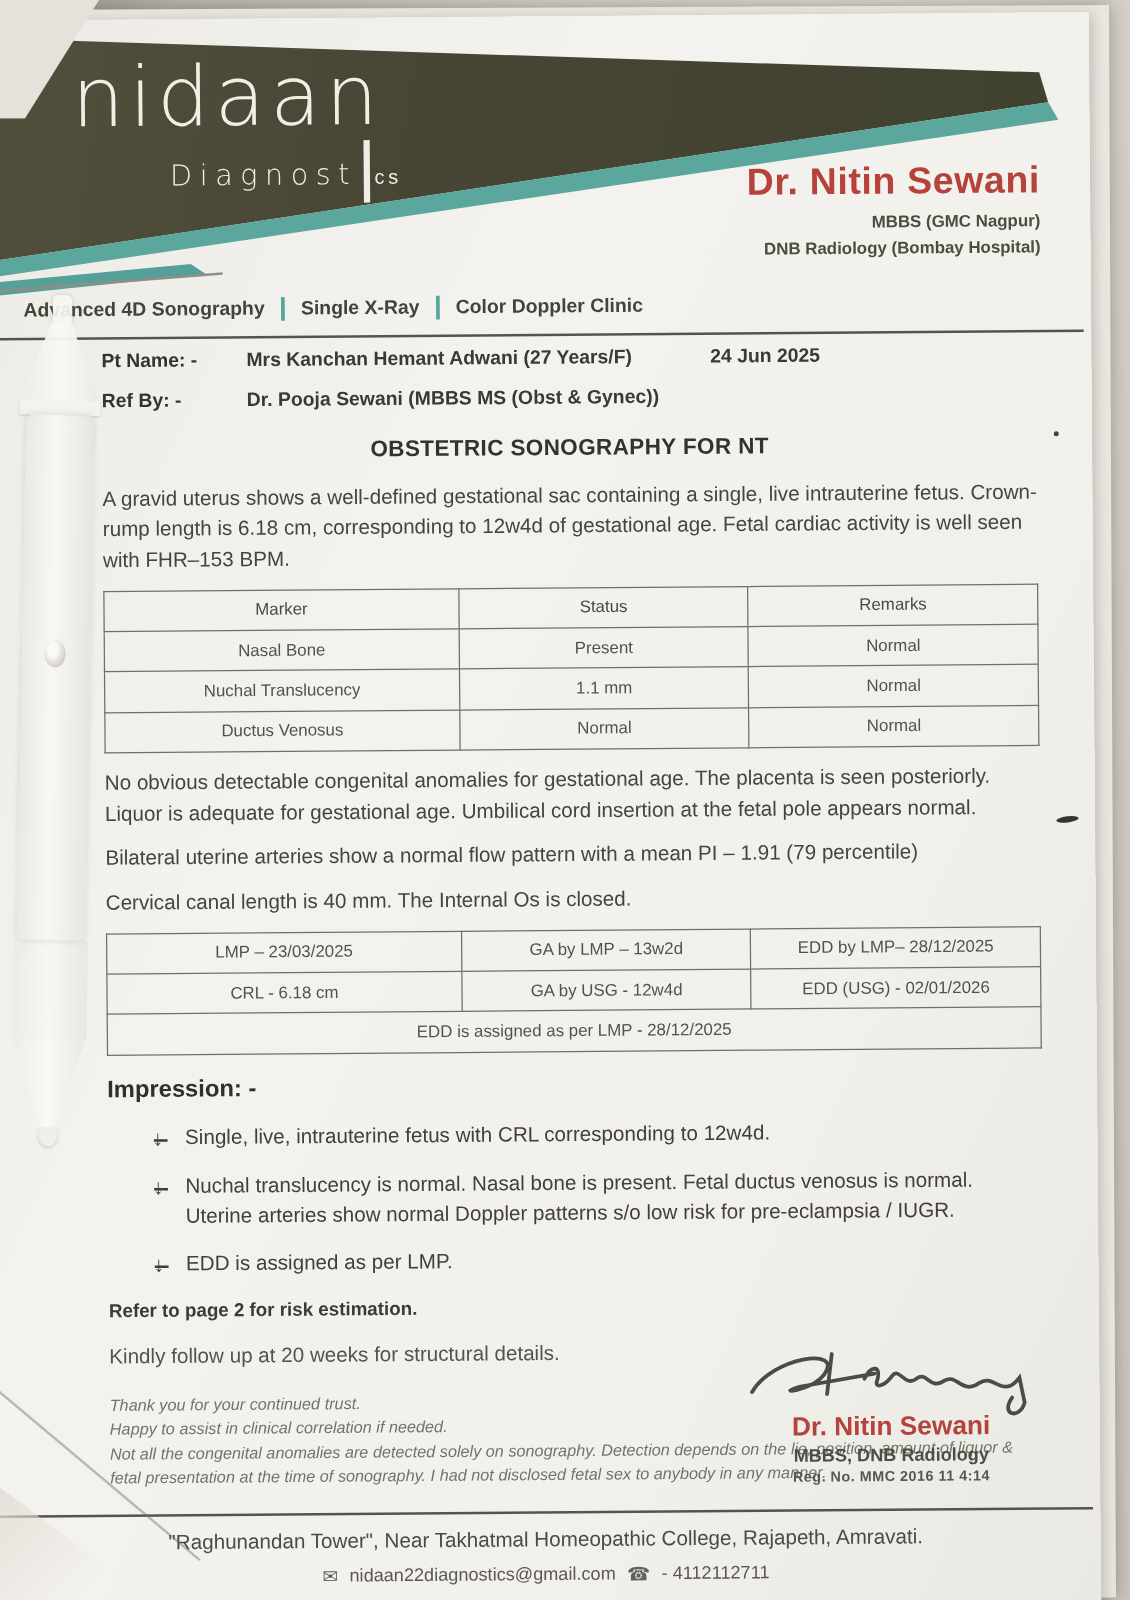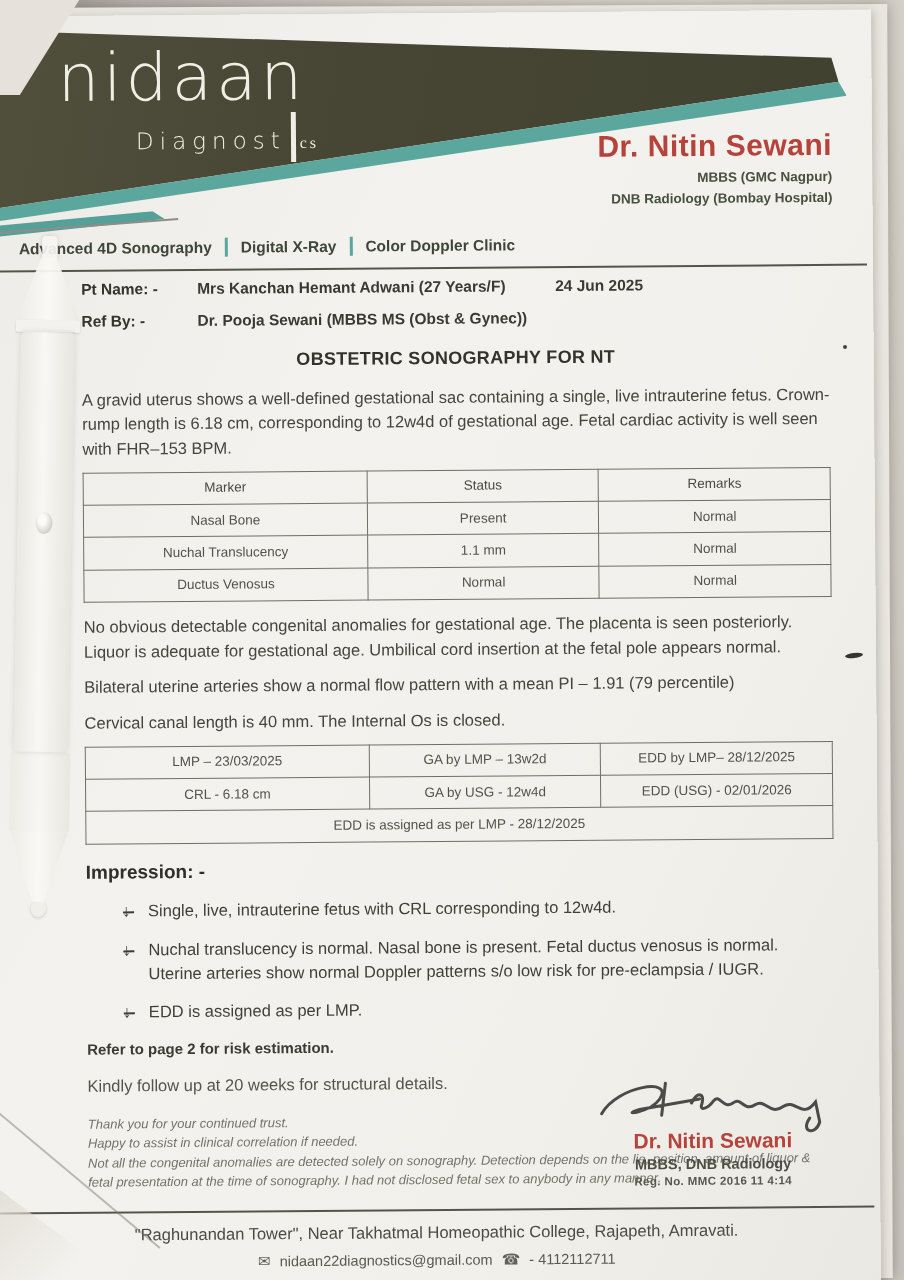--- a/index.html
+++ b/index.html
@@ -65,21 +65,21 @@
     font-family:"DejaVu Sans", sans-serif; font-weight:200;
     font-size:66px; line-height:1; letter-spacing:4px;
   }
   .logo-sub { display:flex; align-items:flex-end; margin-top:2px; padding-left:78px; }
   .logo-sub-left {
     font-family:"DejaVu Sans", sans-serif; font-weight:300;
     font-size:23px; letter-spacing:6px;
   }
   .logo-ibar { display:inline-block; width:5px; height:50px; background:#f0efe5; margin:0 4px -9px 5px; }
   .logo-sub-right {
-    font-family:Liberation Serif, serif; font-weight:300;
+    font-family:Liberation Sans, sans-serif; font-weight:300;
     font-size:16px; letter-spacing:3px; padding-bottom:1px;
   }
 
   .doctor-block { position:absolute; right:40px; top:118px; text-align:right; z-index:2; }
   .doctor-name { color:#b5423b; font-size:30px; font-weight:bold; letter-spacing:.5px; }
   .doctor-degrees { margin-top:5px; color:#47503f; font-size:13.5px; font-weight:bold; line-height:1.55; }
 
   .services {
     position:absolute; left:28px; top:223px; display:flex; gap:13px; align-items:center;
     font-weight:bold; font-size:15.5px; color:#3e4539; z-index:2;
@@ -87,21 +87,21 @@
   .svc-sep { width:3px; height:19px; background:#57a79e; }
   .header-rule { position:absolute; left:0; top:254px; width:876px; height:2px; background:#55544b; }
 
   
   .content {
     position:absolute; left:90px; top:262px; width:748px;
     color:#45443d; font-size:16.5px; line-height:1.5;
   }
   .pt-row { position:relative; display:flex; margin-bottom:9px; font-size:15.5px; font-weight:bold; color:#3a3932; }
   .pt-label { width:116px; color:#34332c; }
-  .pt-date { position:absolute; left:474px; top:0; }
+  .pt-date { position:absolute; left:487px; top:0; }
 
   .report-title {
     text-align:center; font-weight:bold; font-size:18px; color:#34332b;
     letter-spacing:.3px; margin:14px 0 13px;
   }
   .para { margin-bottom:11px; }
 
   table.grid { width:100%; border-collapse:collapse; margin:8px 0 12px; font-size:13.5px; color:#53524a; }
   table.grid th, table.grid td { border:1.4px solid #706f66; text-align:center; padding:5.5px 4px; font-weight:normal; }
   table.grid th { color:#4a4941; }
@@ -195,21 +195,21 @@
     <div class="doctor-name">Dr. Nitin Sewani</div>
     <div class="doctor-degrees">
       <div>MBBS (GMC Nagpur)</div>
       <div>DNB Radiology (Bombay Hospital)</div>
     </div>
   </div>
 
   <div class="services">
     <span>Advanced 4D Sonography</span>
     <span class="svc-sep"></span>
-    <span>Digital X-Ray</span>
+    <span>Single X-Ray</span>
     <span class="svc-sep"></span>
     <span>Color Doppler Clinic</span>
   </div>
   <div class="header-rule"></div>
 
   <div class="content">
 
     <div class="pt-row">
       <span class="pt-label">Pt Name: -</span>
       <span>Mrs Kanchan Hemant Adwani (27 Years/F)</span>

